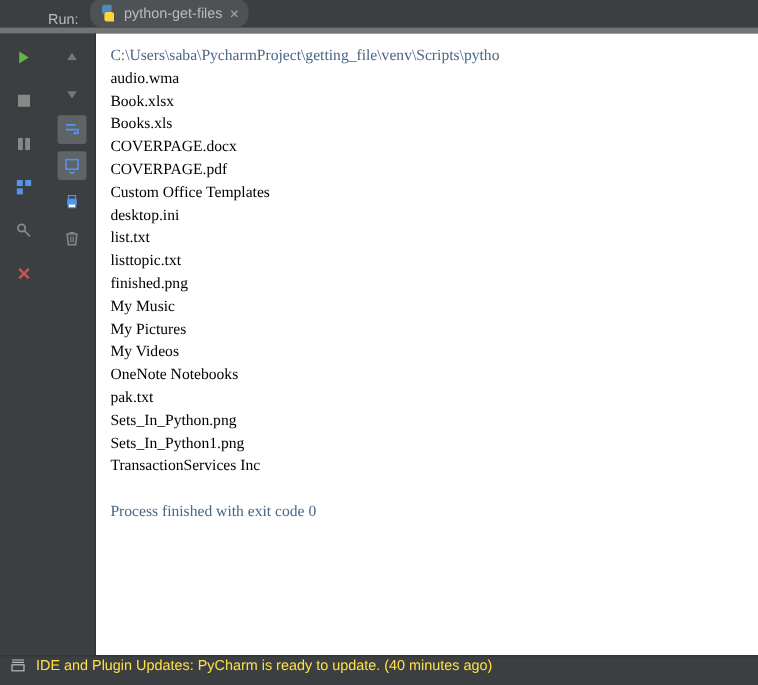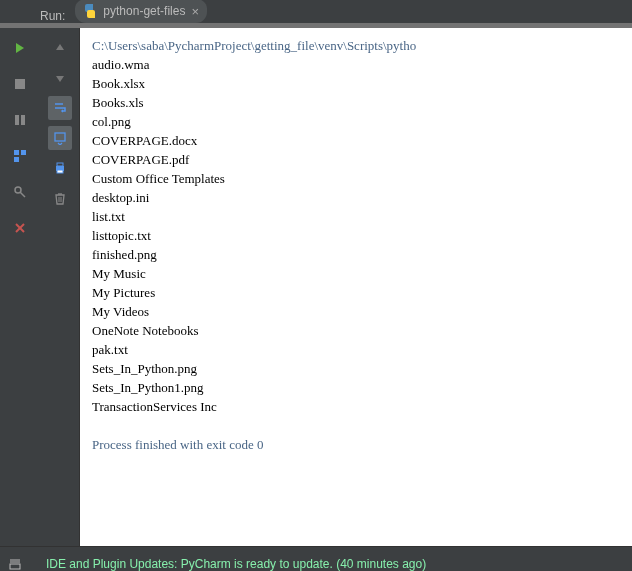--- a/index.html
+++ b/index.html
@@ -95,25 +95,25 @@
       color: #4a6686;
     }
     .console .line {
       white-space: pre;
     }
     .statusbar {
       height: 25px;
       background: #3c3f41;
       border-top: 1px solid #323232;
       display: flex;
-      align-items: flex-end;
+      align-items: flex-start;
       padding: 0 8px;
       font-size: 12px;
-      color: #86efac;
-      gap: 24px;
+      color: #fde047;
+      gap: 8px;
     }
     .py-icon {
       width: 14px;
       height: 14px;
       position: relative;
     }
     .py-icon::before {
       content: '';
       position: absolute;
       width: 8px; height: 8px;
@@ -219,21 +219,20 @@
         </svg>
     </div>
   </div>
 
   <div class="console">
     <div class="line path">C:\Users\saba\PycharmProject\getting_file\venv\Scripts\pytho</div>
     <div id="console-lines">
         <div class="line">audio.wma</div>
         <div class="line">Book.xlsx</div>
         <div class="line">Books.xls</div>
-        <div class="line">col.png</div>
         <div class="line">COVERPAGE.docx</div>
         <div class="line">COVERPAGE.pdf</div>
         <div class="line">Custom Office Templates</div>
         <div class="line">desktop.ini</div>
         <div class="line">list.txt</div>
         <div class="line">listtopic.txt</div>
         <div class="line">finished.png</div>
         <div class="line">My Music</div>
         <div class="line">My Pictures</div>
         <div class="line">My Videos</div>

